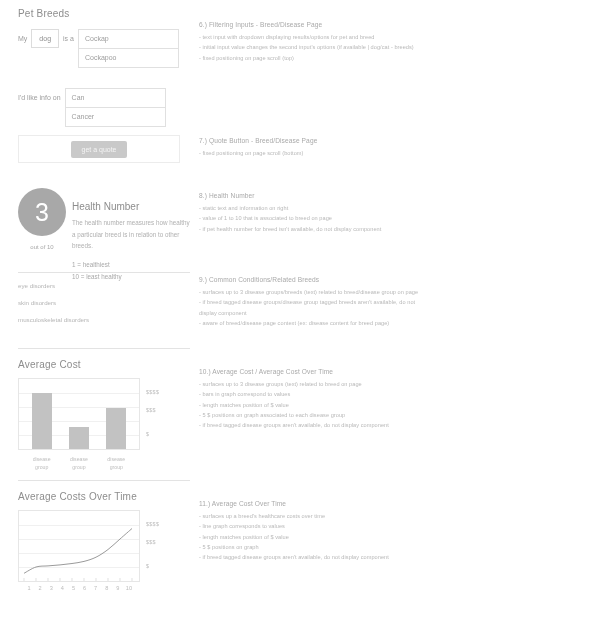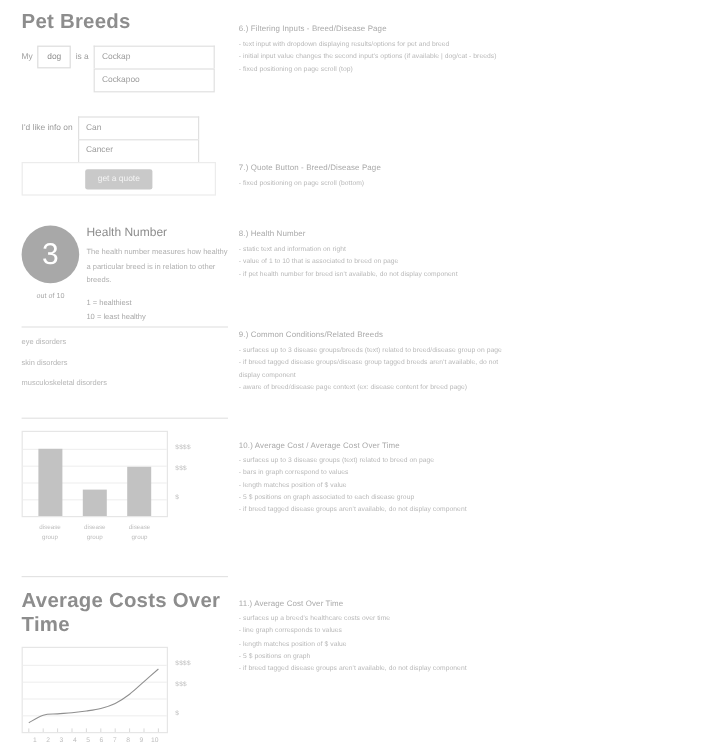--- a/index.html
+++ b/index.html
@@ -35,23 +35,23 @@
   }
   .right-col {
     position: absolute;
     left: 199px;
     top: 0;
     width: 390px;
   }
 
   
   .sec-title {
-    font-size: 17px;
+    font-size: 10px;
     color: #8d8d8d;
-    font-weight: 700;
+    font-weight: 400;
     letter-spacing: 0.2px;
     margin: 0 0 6px 0;
   }
   .divider {
     height: 1px;
     background: #e3e3e3;
     width: 172px;
     margin: 0 0 10px 0;
   }
 
@@ -145,21 +145,21 @@
   }
   .health-outof {
     font-size: 6px;
     color: #a8a8a8;
     margin-top: 8px;
   }
   .health-text { padding-left: 6px; padding-top: 1px; }
   .health-head {
     font-size: 10px;
     color: #8d8d8d;
-    margin: 0 0 5px 0;
+    margin: 12px 0 5px 0;
   }
   .health-desc {
     font-size: 6.3px;
     color: #b0b0b0;
     line-height: 1.85;
     margin: 0 0 7px 0;
   }
   .health-scale {
     font-size: 6.3px;
     color: #a8a8a8;
@@ -330,20 +330,21 @@
       <div class="anno-line">- surfaces up to 3 disease groups/breeds (text) related to breed/disease group on page</div>
       <div class="anno-line">- if breed tagged disease groups/disease group tagged breeds aren't available, do not</div>
       <div class="anno-line">display component</div>
       <div class="anno-line">- aware of breed/disease page context (ex: disease content for breed page)</div>
     </div>
   </div>
 
   <div class="section" style="top:348px;">
     <div class="left-col">
       <div class="divider"></div>
+      <div class="sec-title" style="margin-bottom:8px;">Average Cost</div>
 
       <div style="position:relative;">
         <div class="chart-box" id="bar-chart-box">
             <div class="gridline" style="top: 56px;"></div>
             <div class="gridline" style="top: 42px;"></div>
             <div class="gridline" style="top: 28px;"></div>
             <div class="gridline" style="top: 14px;"></div>
           <div class="bars" id="bar-chart-bars">
               <div class="bar" style="height: 56px; background: rgb(194, 194, 194);"></div>
               <div class="bar" style="height: 22.4px; background: rgb(194, 194, 194);"></div>

